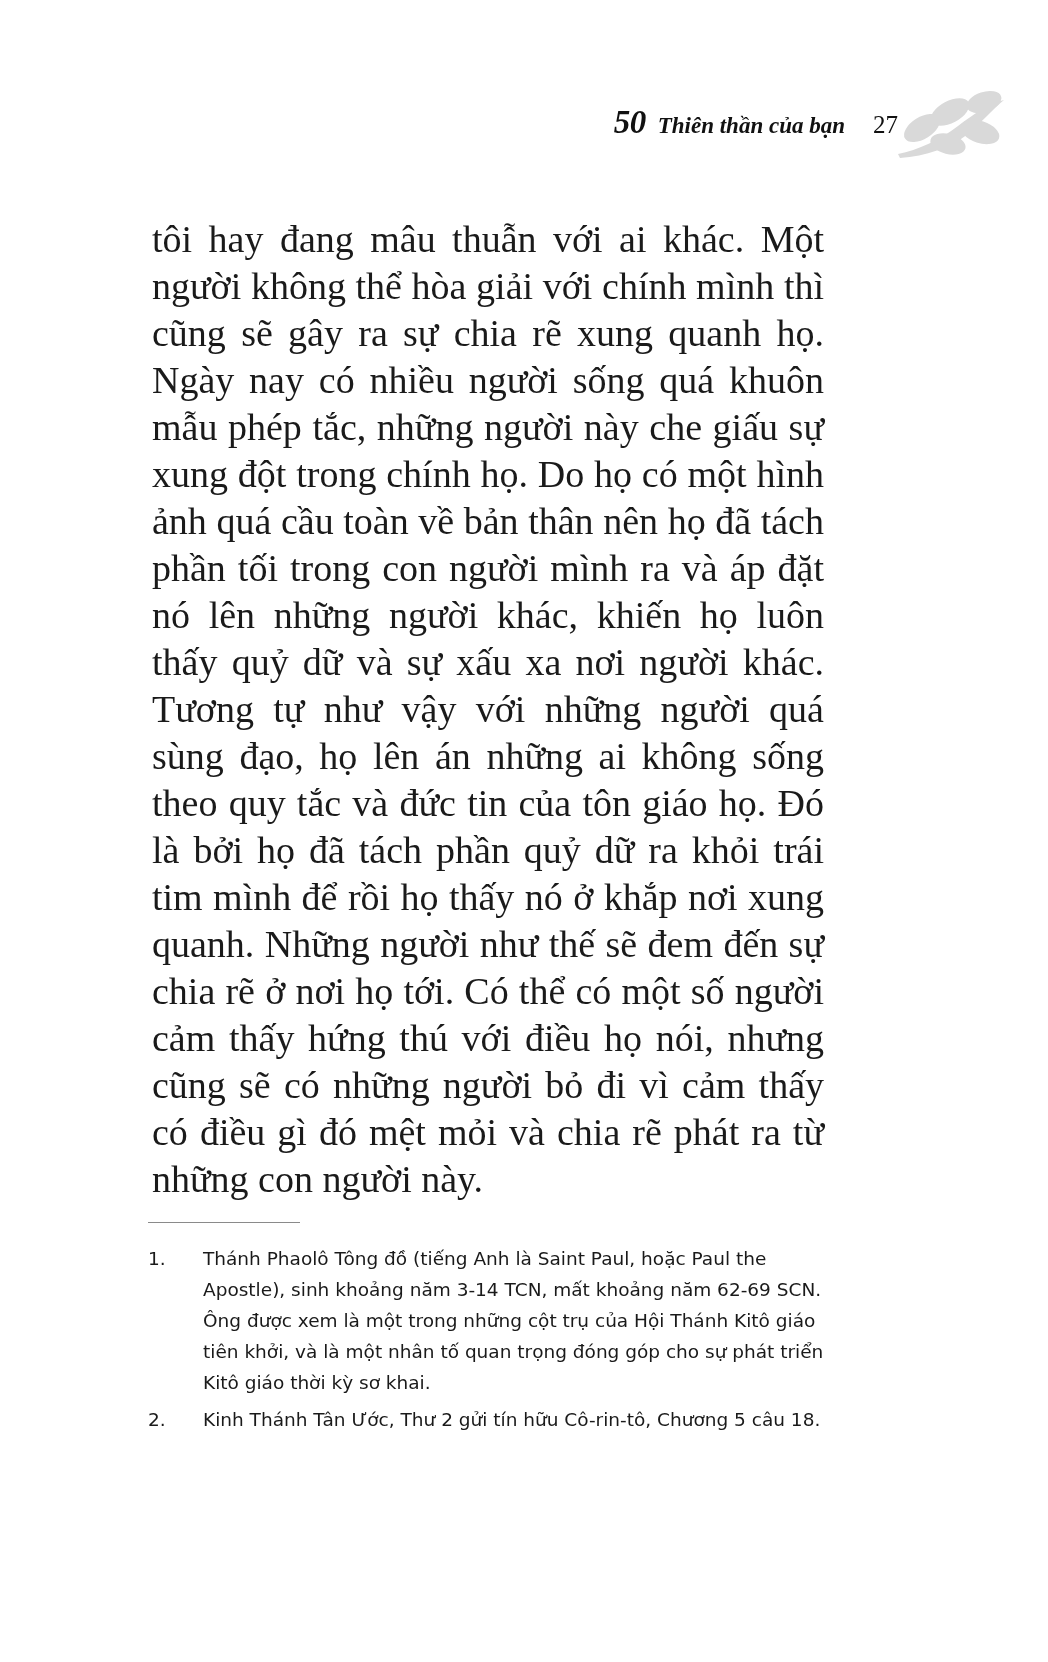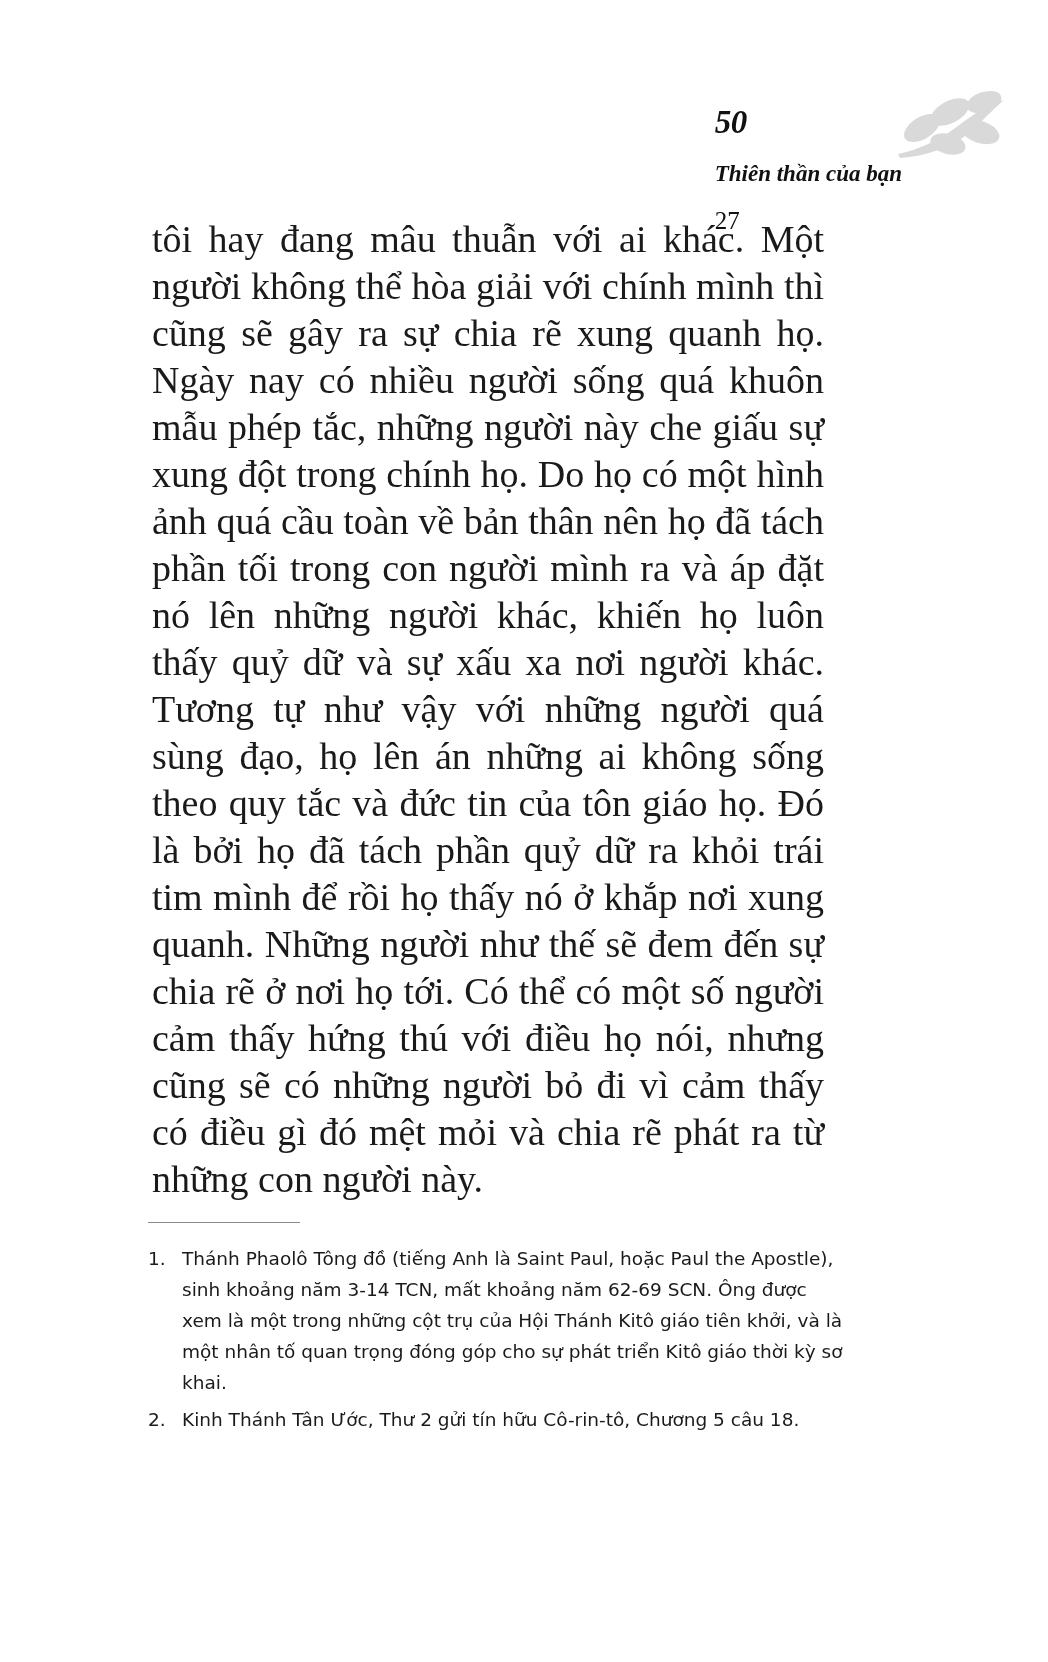--- a/index.html
+++ b/index.html
@@ -16,44 +16,43 @@
     overflow: hidden;
   }
 
   
   .running-head {
     position: absolute;
     top: 104px;
     right: 150px;
     display: flex;
     align-items: baseline;
-    gap: 20px;
+    gap: 12px;
     white-space: nowrap;
-    flex-direction: column;
   }
   .rh-num {
     font-family: "Liberation Serif", serif;
     font-size: 33px;
     font-weight: 700;
     font-style: italic;
     letter-spacing: -0.5px;
     color: #111;
   }
   .rh-title {
     font-family: Liberation Serif, serif;
     font-style: italic;
     font-size: 23px;
     font-weight: 600;
     color: #111;
   }
   .rh-page {
     font-family: "Liberation Serif", serif;
     font-size: 25px;
     color: #111;
-    margin-left: 4px;
+    margin-left: 16px;
   }
 
   
   .ornament {
     position: absolute;
     top: 88px;
     right: 40px;
     width: 120px;
     height: 80px;
   }
@@ -105,20 +104,21 @@
     color: #1a1a1a;
     margin-bottom: 6px;
   }
   .fn-marker {
     flex: 0 0 34px;
     font-family: "DejaVu Sans", sans-serif;
   }
   .fn-text {
     flex: 1 1 auto;
     text-align: left;
+    margin-left: 21px;
   }
 </style>
 </head>
 <body>
 
 <div class="running-head">
   <span class="rh-num">50</span>
   <span class="rh-title">Thiên thần của bạn</span>
   <span class="rh-page">27</span>
 </div>

